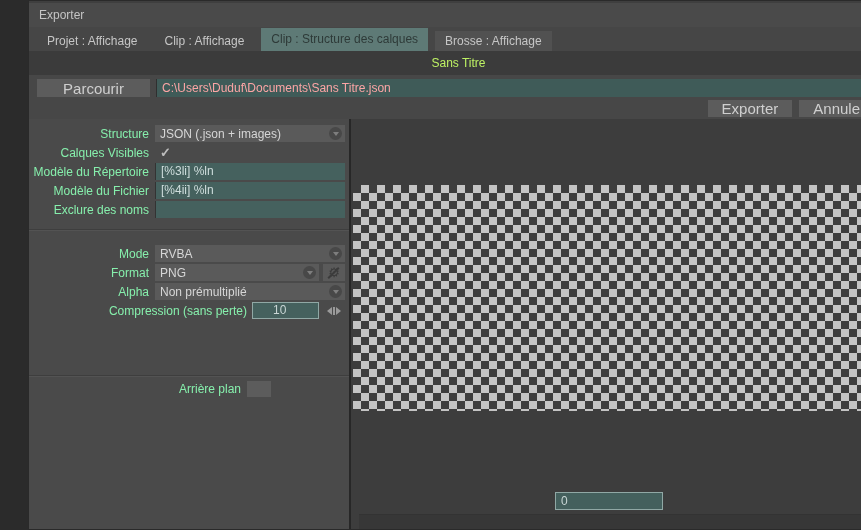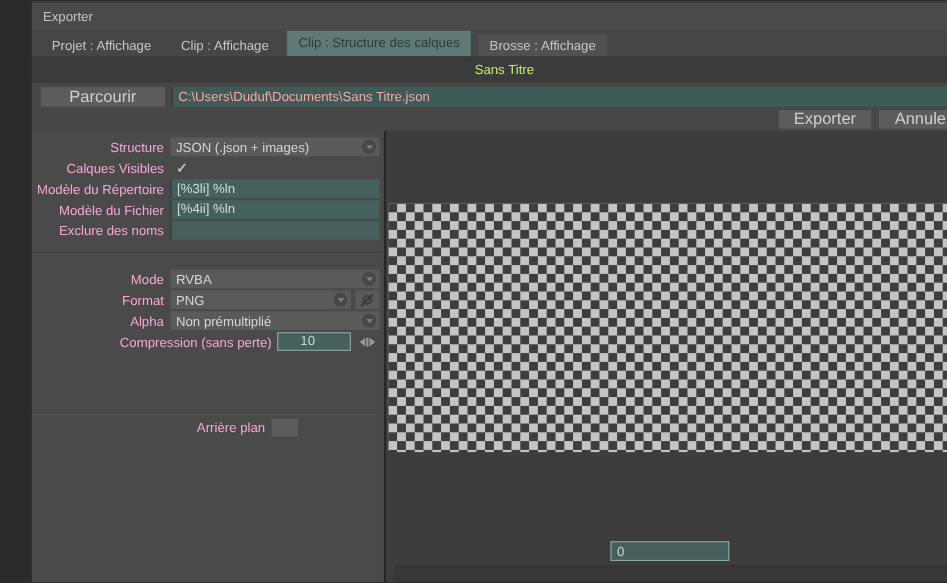--- a/index.html
+++ b/index.html
@@ -38,21 +38,21 @@
   
   .actionrow{display:flex;justify-content:flex-end;gap:7px;margin-top:3px;padding-right:9px;height:17px;}
   .actionrow .btn{padding:0 14px;height:17px;line-height:17px;}
   
   .content{display:flex;height:415px;margin-top:2px;}
   .lp{width:320px;background:#4a4a4a;padding-top:5px;box-sizing:border-box;}
   .vdivider{width:2px;background:#272727;}
   .rp{flex:1;background:#3d3d3d;position:relative;}
   
   .row{height:19px;display:flex;align-items:center;}
-  .lbl{width:120px;margin-right:6px;text-align:right;color:#f9a8d4;
+  .lbl{width:120px;margin-right:6px;text-align:right;color:#86efac;
     white-space:nowrap;overflow:hidden;flex-shrink:0;}
   .dropdown{width:190px;height:17px;background:#5a5a5a;color:#d6d6d6;
     display:flex;align-items:center;padding-left:5px;box-sizing:border-box;position:relative;}
   .dropdown .dd-label{flex:1;white-space:nowrap;overflow:hidden;}
   .chev{width:13px;height:13px;border-radius:50%;background:#484848;
     display:flex;align-items:center;justify-content:center;margin-right:3px;flex-shrink:0;}
   .chev::after{content:"";width:0;height:0;border-left:3.5px solid transparent;
     border-right:3.5px solid transparent;border-top:4.5px solid #7e7e7e;}
   .tealfield{width:190px;height:17px;line-height:17px;background:#45615e;color:#cfdedd;
     padding-left:5px;box-sizing:border-box;border-left:1px solid #333;white-space:nowrap;overflow:hidden;}

